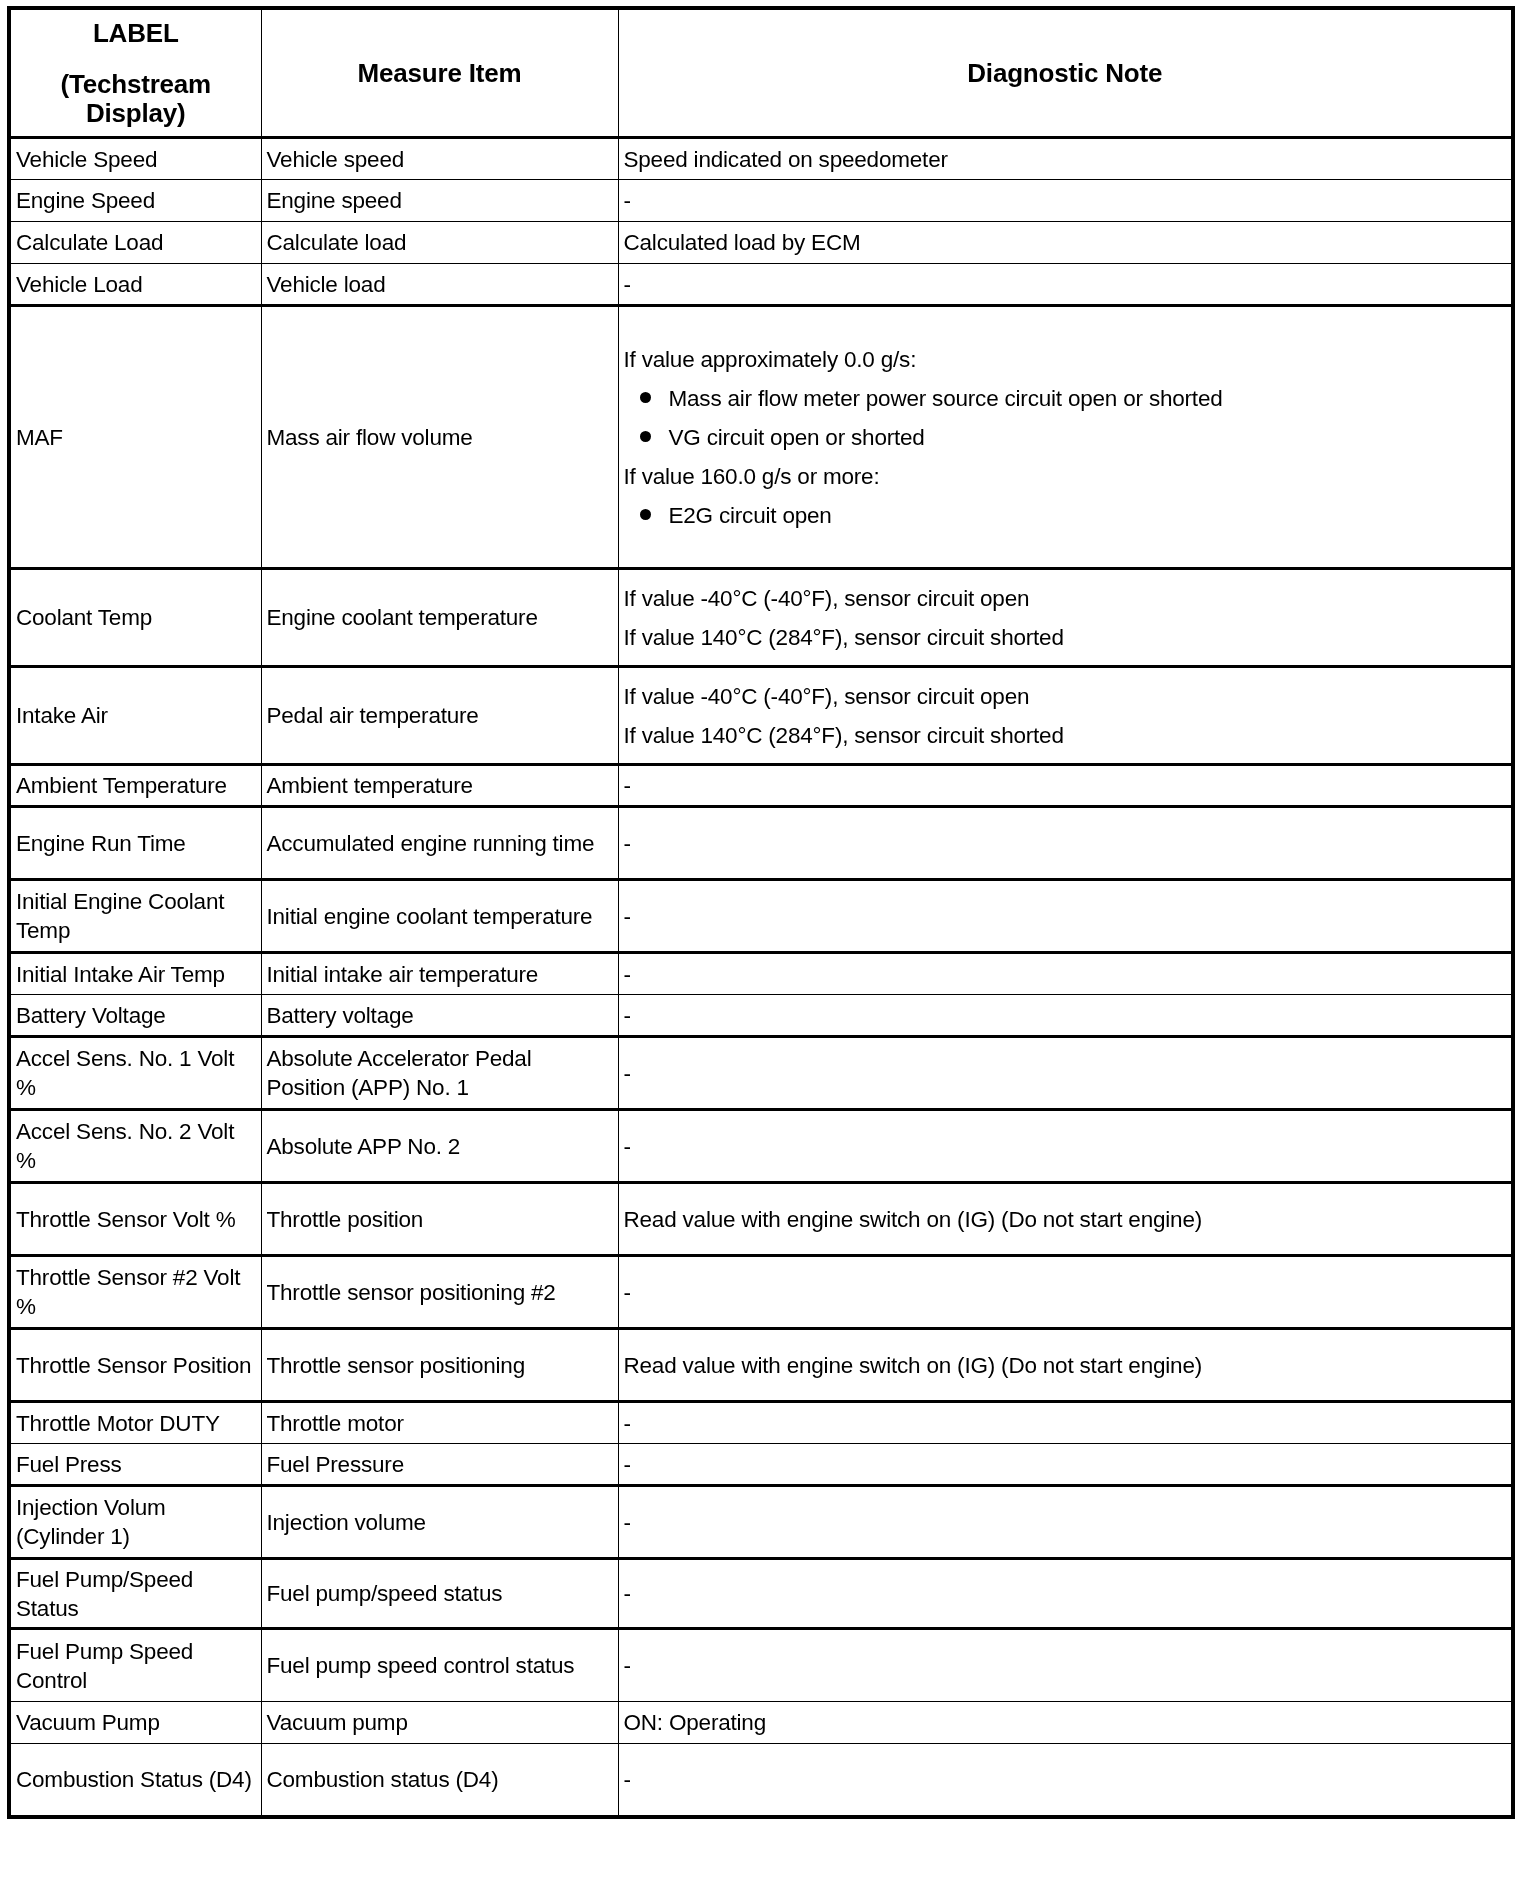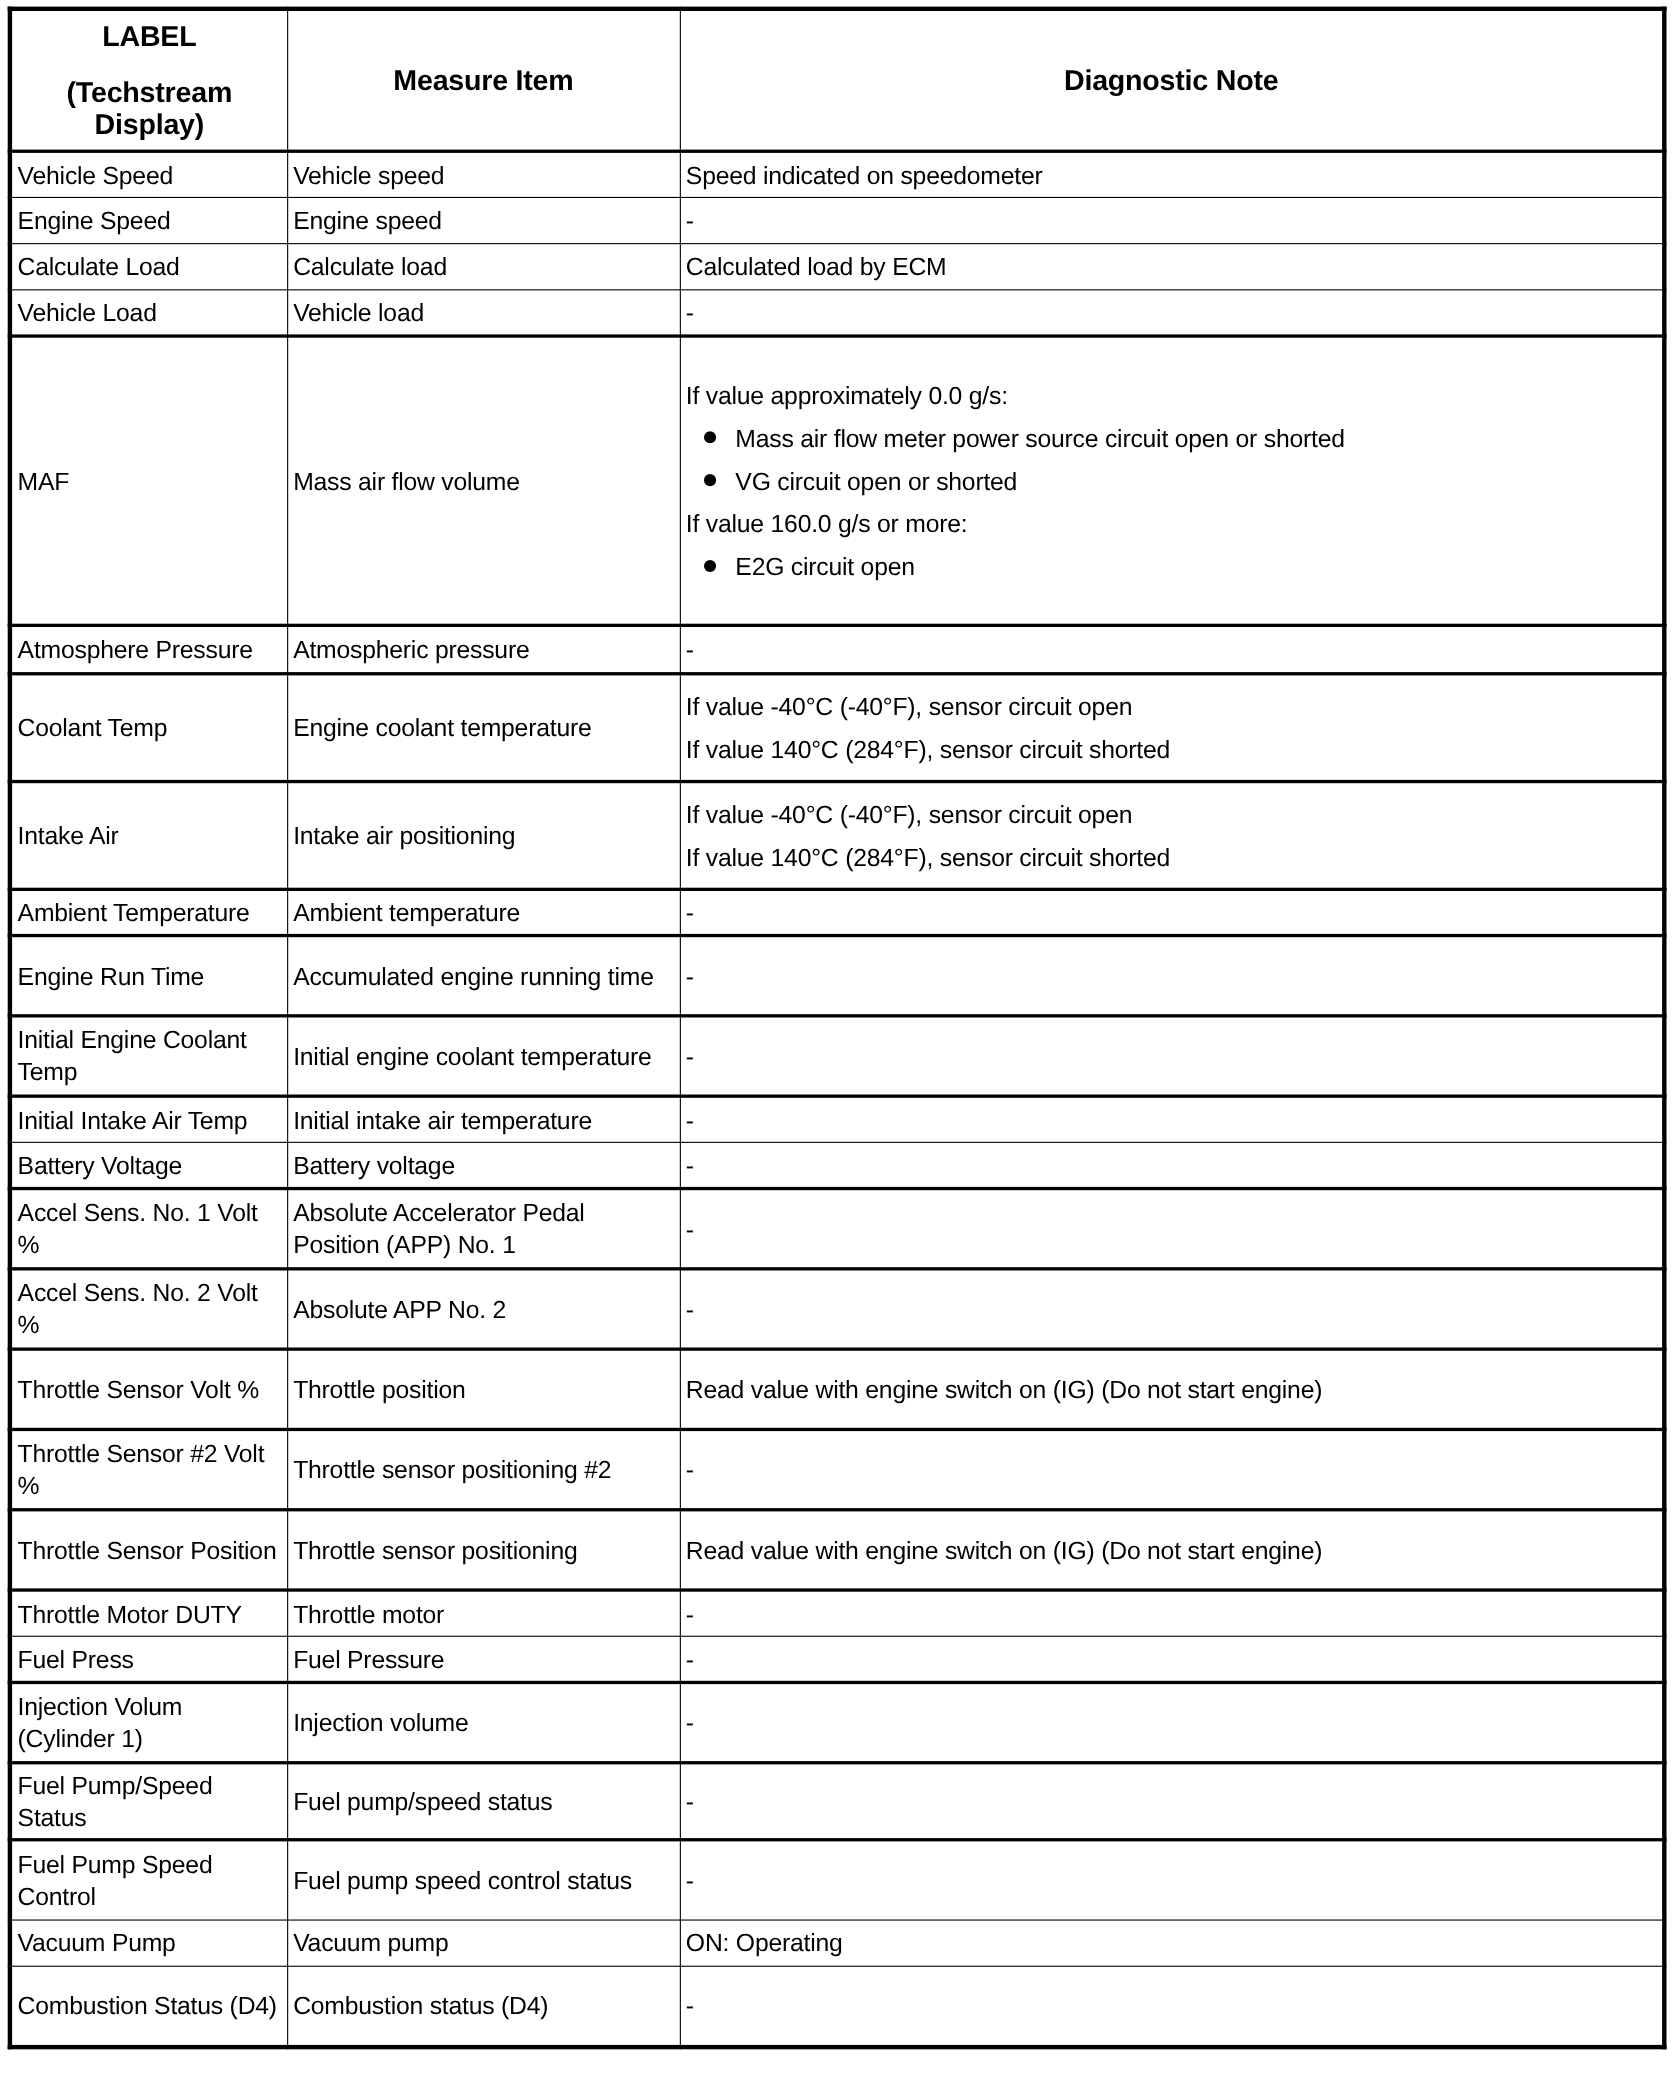--- a/index.html
+++ b/index.html
@@ -80,38 +80,31 @@
         <td>MAF</td>
         <td>Mass air flow volume</td>
         <td>
           <span class="note-line">If value approximately 0.0 g/s:</span>
           <span class="note-line bullet"><span class="dot"></span><span>Mass air flow meter power source circuit open or shorted</span></span>
           <span class="note-line bullet"><span class="dot"></span><span>VG circuit open or shorted</span></span>
           <span class="note-line">If value 160.0 g/s or more:</span>
           <span class="note-line bullet"><span class="dot"></span><span>E2G circuit open</span></span>
         </td>
       </tr>
-      <tr class="thick" style="height: 44px;">
-        <td>Atmosphere Pressure</td>
-        <td>Atmospheric pressure</td>
-        <td>
-          <span class="note-line">-</span>
-        </td>
-      </tr>
       <tr class="thick" style="height: 98px;">
         <td>Coolant Temp</td>
         <td>Engine coolant temperature</td>
         <td>
           <span class="note-line">If value -40°C (-40°F), sensor circuit open</span>
           <span class="note-line">If value 140°C (284°F), sensor circuit shorted</span>
         </td>
       </tr>
       <tr class="thick" style="height: 98px;">
         <td>Intake Air</td>
-        <td>Intake air positioning</td>
+        <td>Pedal air temperature</td>
         <td>
           <span class="note-line">If value -40°C (-40°F), sensor circuit open</span>
           <span class="note-line">If value 140°C (284°F), sensor circuit shorted</span>
         </td>
       </tr>
       <tr class="thick" style="height: 42px;">
         <td>Ambient Temperature</td>
         <td>Ambient temperature</td>
         <td>
           <span class="note-line">-</span>

